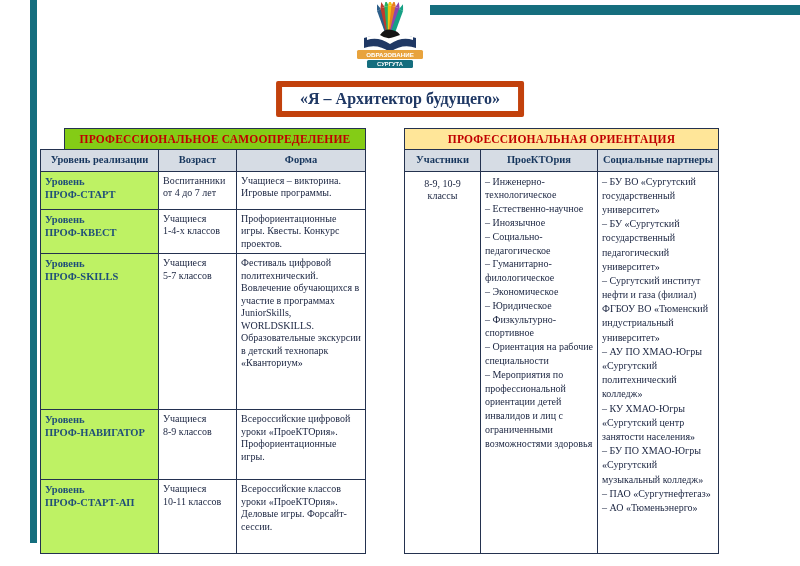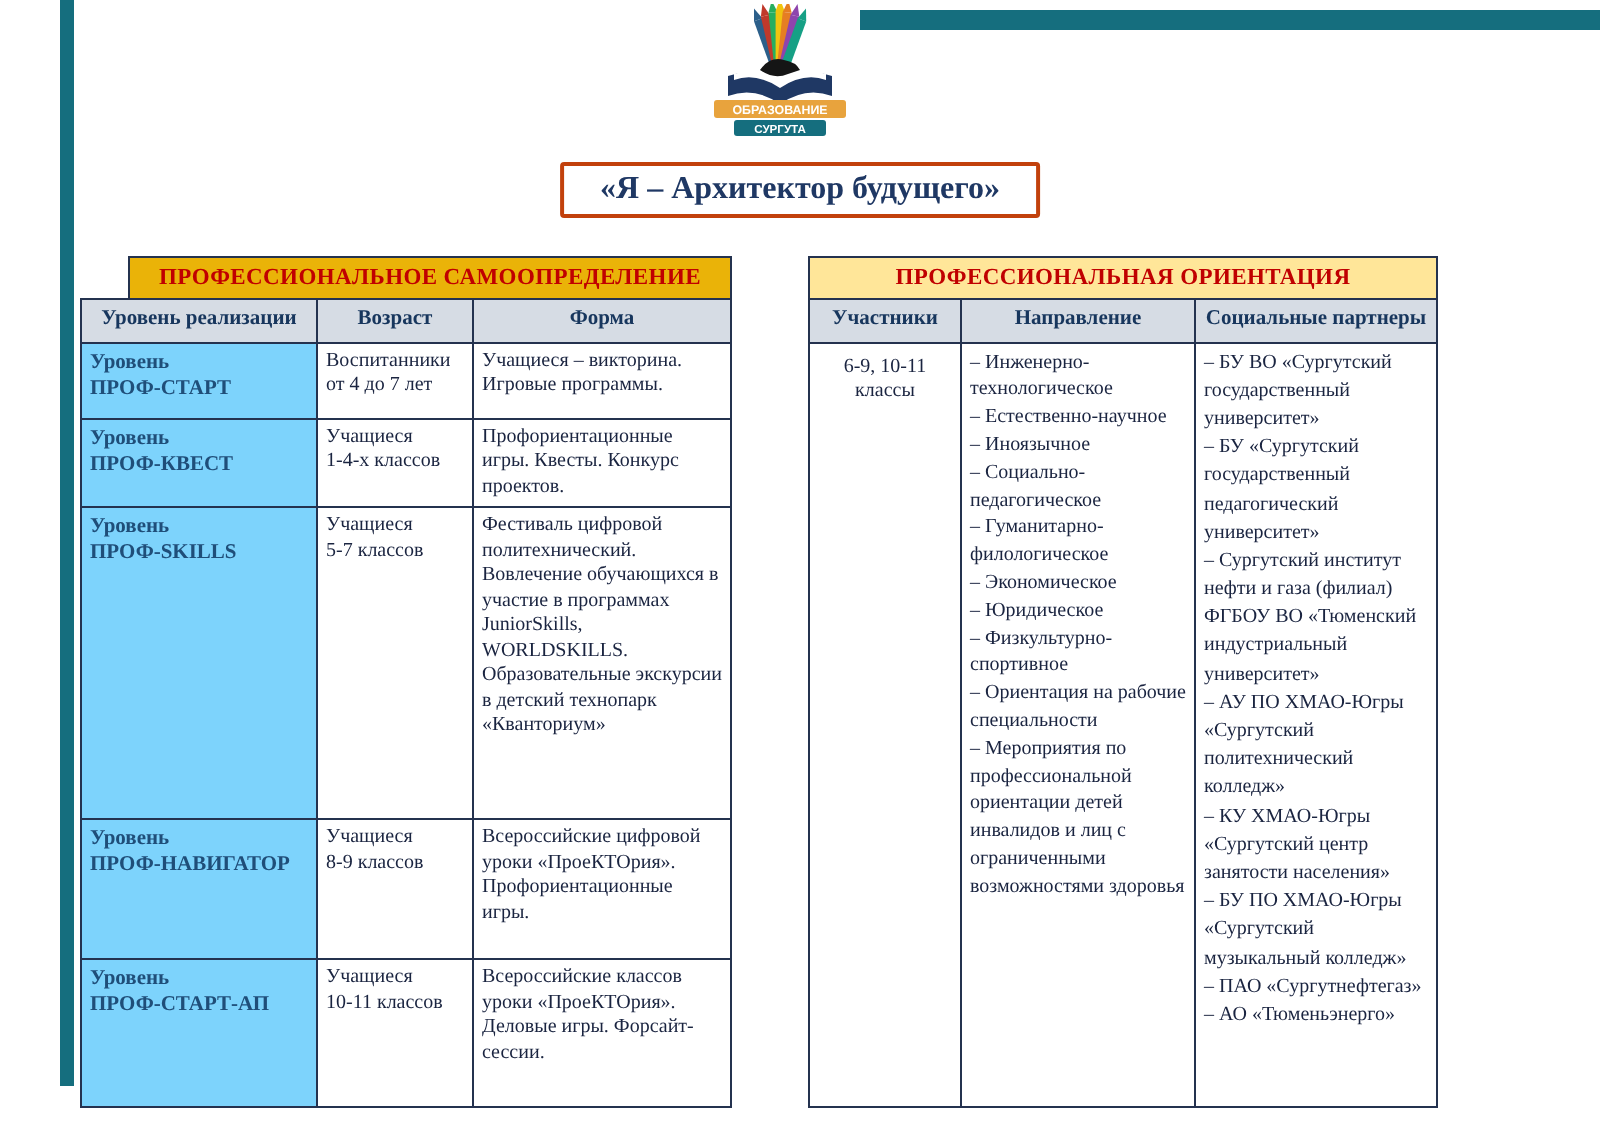--- a/index.html
+++ b/index.html
@@ -5,38 +5,38 @@
   html,body{margin:0;padding:0;background:#ffffff;}
   .slide{position:relative;width:800px;height:566px;background:#ffffff;overflow:hidden;
          font-family:"Liberation Serif","DejaVu Serif",serif;color:#1a2440;}
 
   .left-bar{position:absolute;left:30px;top:0;width:7px;height:543px;background:#156E7E;}
   .top-bar{position:absolute;left:430px;top:5px;width:370px;height:10px;background:#156E7E;}
 
   .logo{position:absolute;left:352px;top:2px;width:76px;height:68px;}
 
   .title-box{position:absolute;left:50%;transform:translateX(-50%);top:81px;
-             padding:3px 18px;border:2px solid #c2410c;border-radius:2px;
+             padding:3px 18px;border:6px solid #c2410c;border-radius:2px;
              font-weight:bold;font-size:16px;color:#1F3864;white-space:nowrap;background:#fff;}
 
   .table-wrap{position:absolute;top:128px;}
   .table-wrap.left{left:40px;width:326px;}
   .table-wrap.right{left:404px;width:315px;}
 
   .tbl-title{border:1px solid #24324f;border-bottom:none;text-align:center;font-weight:bold;
              font-size:11.5px;color:#C00000;padding:4px 2px;letter-spacing:.2px;}
-  .tbl-title.blue{background:#eab308;margin-left:24px;}
+  .tbl-title.blue{background:#84cc16;margin-left:24px;}
   .tbl-title.yellow{background:#FFE699;}
 
   table{width:100%;border-collapse:collapse;table-layout:fixed;}
   th,td{border:1px solid #24324f;vertical-align:top;padding:3px 4px;
         font-size:10px;line-height:1.25;white-space:pre-line;overflow:hidden;word-wrap:break-word;}
   th{background:#D6DCE4;text-align:center;vertical-align:middle;font-size:10.5px;
      font-weight:bold;color:#17365D;padding:4px 2px;line-height:1.2;}
-  td.level{background:#7dd3fc;color:#1F4E79;font-weight:bold;font-size:10.5px;}
+  td.level{background:#bef264;color:#1F4E79;font-weight:bold;font-size:10.5px;}
   td.participants{text-align:center;padding-top:6px;}
   td.directions{line-height:1.38;}
   td.partners{line-height:1.42;}
 </style>
 </head>
 <body>
 
 <div class="slide">
 
   <div class="left-bar"></div>
@@ -147,27 +147,27 @@
     <div class="tbl-title yellow">ПРОФЕССИОНАЛЬНАЯ ОРИЕНТАЦИЯ</div>
     <table>
       <colgroup>
           <col style="width:76px">
           <col style="width:117px">
           <col>
         </colgroup>
       <thead>
         <tr>
           <th>Участники</th>
-          <th>Направление</th>
+          <th>ПроеКТОрия</th>
           <th>Социальные партнеры</th>
         </tr>
       </thead>
       <tbody>
         <tr style="height:382px">
-          <td class="participants">6-9, 10-11
+          <td class="participants">8-9, 10-9
 классы</td>
           <td class="directions">– Инженерно-технологическое
 – Естественно-научное
 – Иноязычное
 – Социально-педагогическое
 – Гуманитарно-филологическое
 – Экономическое
 – Юридическое
 – Физкультурно-спортивное
 – Ориентация на рабочие специальности

